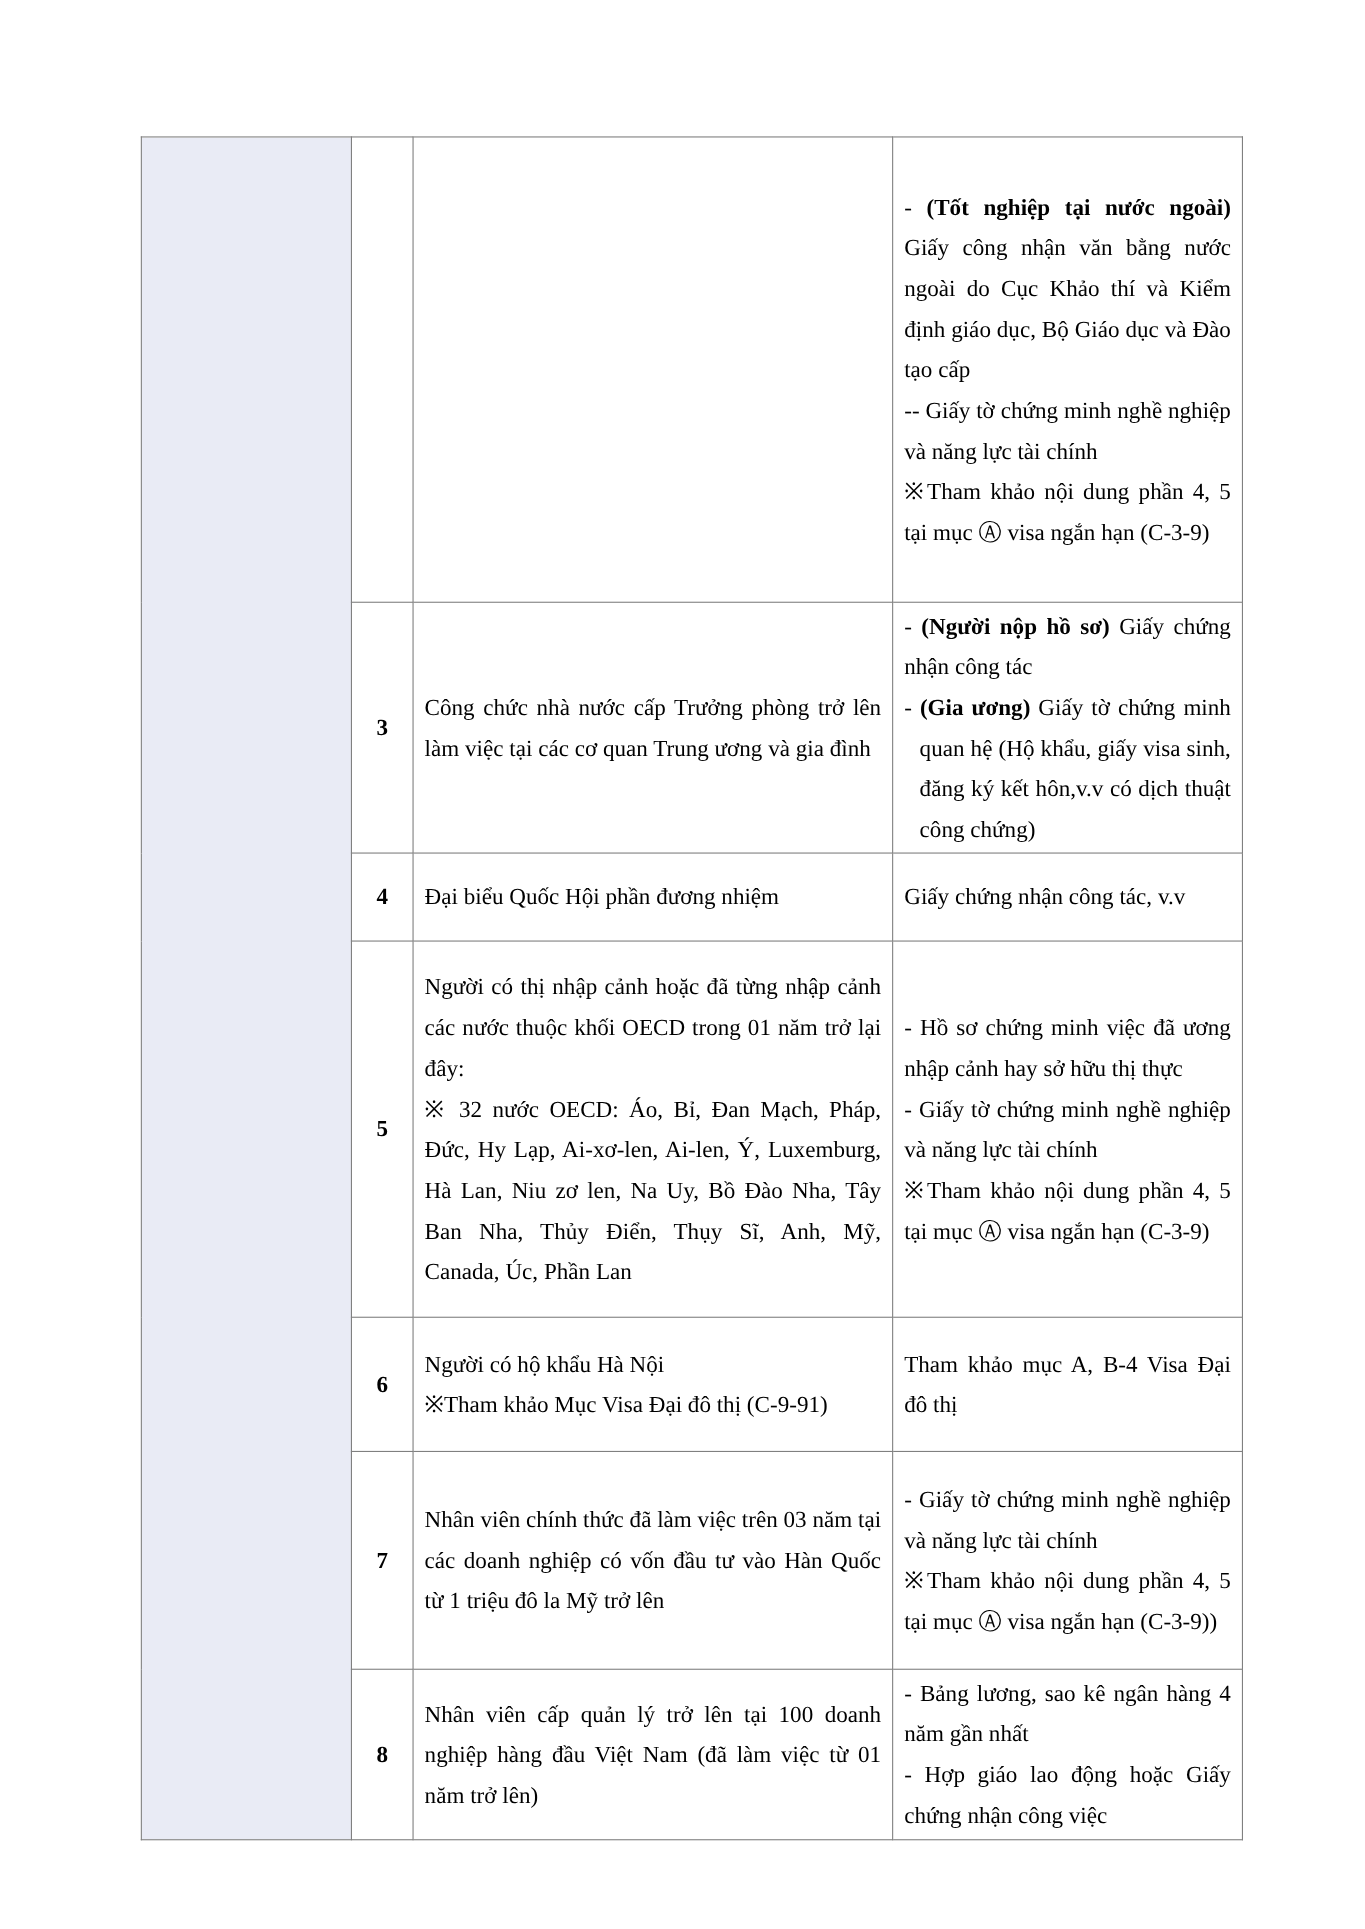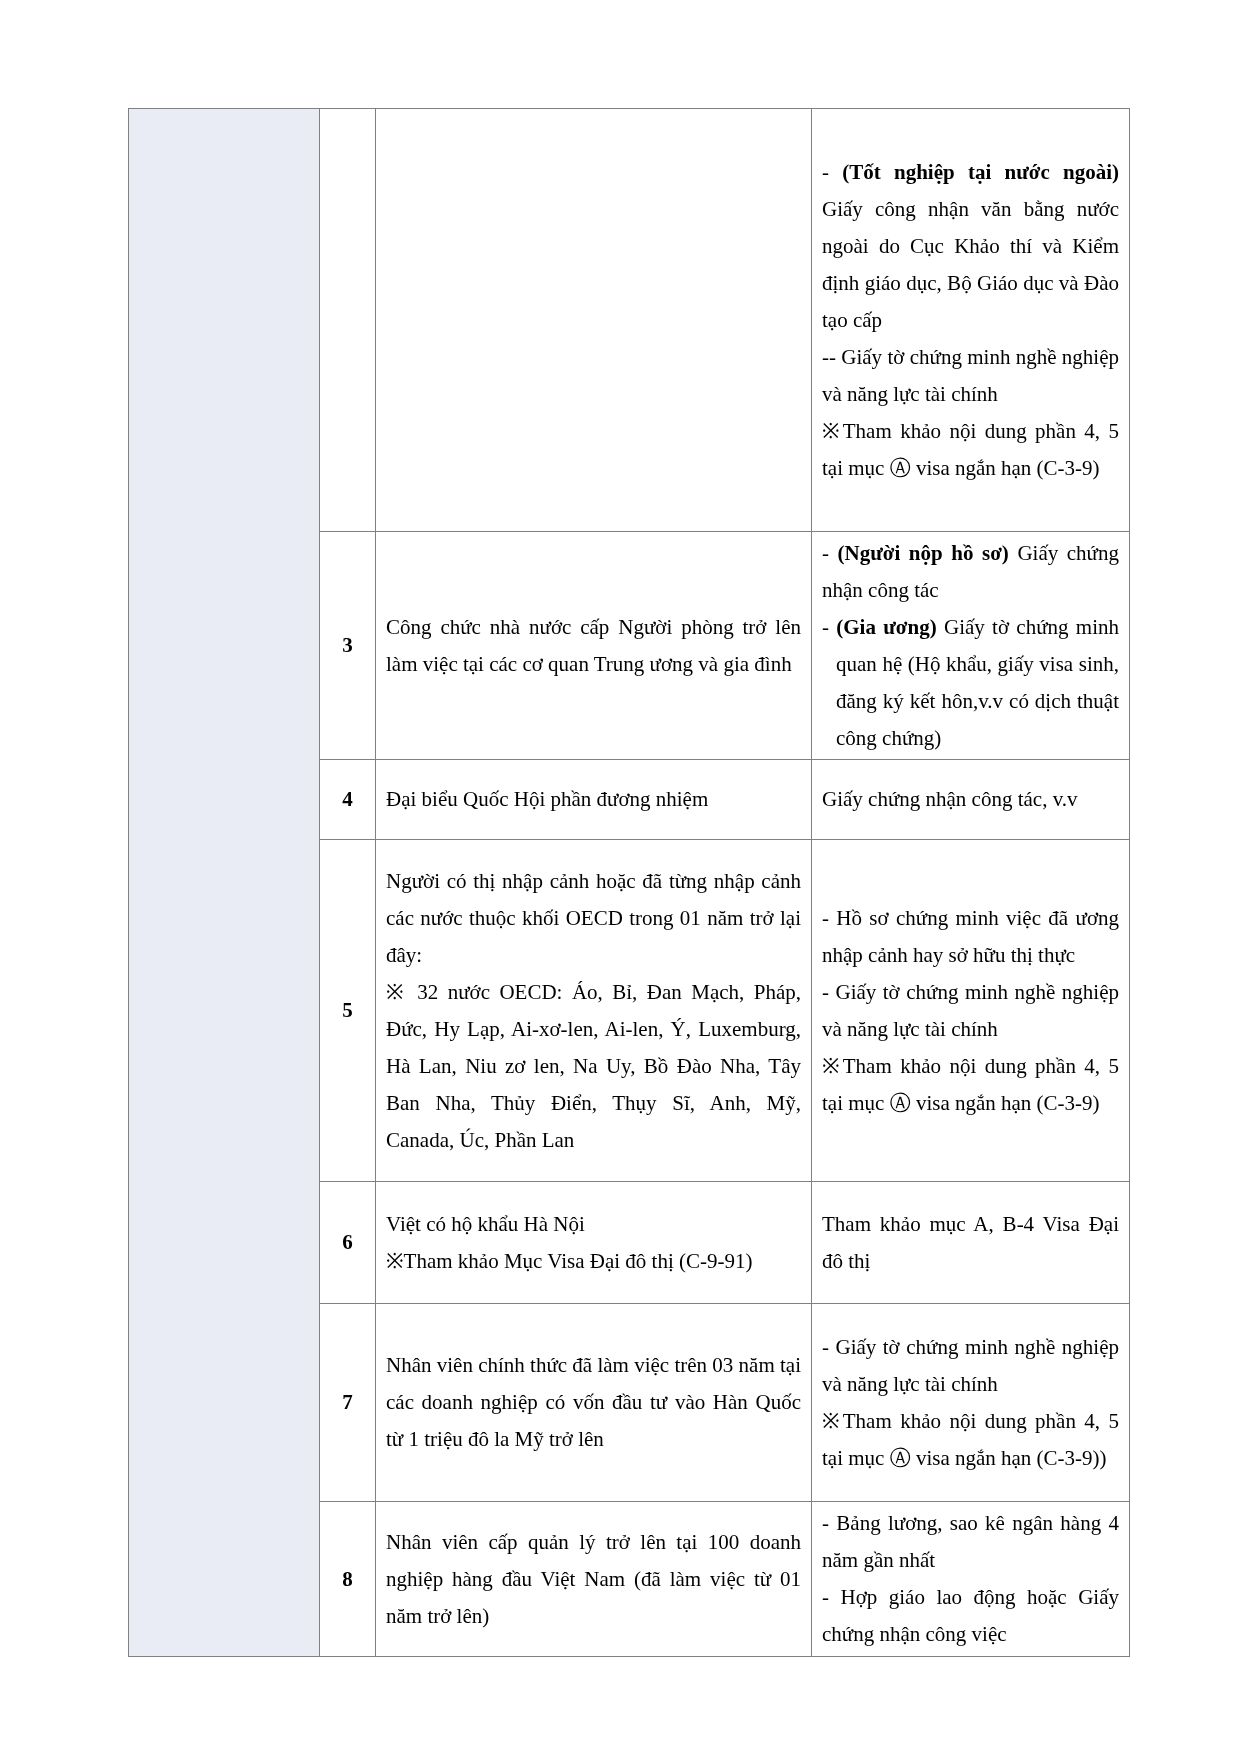--- a/index.html
+++ b/index.html
@@ -7,21 +7,21 @@
     position: relative;
     width: 1241px;
     height: 1754px;
     background: #ffffff;
     font-family: "Liberation Serif", "DejaVu Serif", serif;
     color: #000000;
   }
   table.doc-table {
     position: absolute;
     left: 128px;
-    top: 108px;
+    top: 124px;
     border-collapse: collapse;
     table-layout: fixed;
   }
   table.doc-table td {
     border: 1px solid #808080;
     vertical-align: middle;
     padding: 2px 10px;
     font-size: 21px;
     line-height: 37px;
     overflow: hidden;
@@ -55,21 +55,21 @@
         <td class="docs no-top">
           <p class="para"><span>- </span><span class="b">(Tốt nghiệp tại nước ngoài)</span><span> Giấy công nhận văn bằng nước ngoài do Cục Khảo thí và Kiểm định giáo dục, Bộ Giáo  dục và Đào tạo cấp</span></p>
           <p class="para"><span>-- Giấy tờ chứng minh nghề nghiệp và năng lực tài chính</span></p>
           <p class="para"><span>※Tham khảo nội dung phần 4, 5 tại mục Ⓐ visa ngắn hạn (C-3-9)</span></p>
         </td>
       </tr>
 
       <tr class="row-3">
         <td class="num">3</td>
         <td class="desc">
-          <p class="para"><span>Công chức nhà nước cấp Người phòng trở lên làm việc tại các cơ quan Trung ương và gia đình</span></p>
+          <p class="para"><span>Công chức nhà nước cấp Trưởng phòng trở lên làm việc tại các cơ quan Trung ương và gia đình</span></p>
         </td>
         <td class="docs">
           <p class="para"><span>- </span><span class="b">(Người nộp hồ sơ)</span><span> Giấy chứng nhận công tác</span></p>
           <p class="para hang"><span>- </span><span class="b">(Gia ương)</span><span> Giấy tờ chứng minh quan hệ (Hộ khẩu, giấy visa sinh, đăng ký kết hôn,v.v có dịch thuật công chứng)</span></p>
         </td>
       </tr>
 
       <tr class="row-4">
         <td class="num">4</td>
         <td class="desc">
@@ -89,21 +89,21 @@
         <td class="docs">
           <p class="para"><span>- Hồ sơ chứng minh việc đã ương nhập cảnh hay sở hữu thị thực</span></p>
           <p class="para"><span>- Giấy tờ chứng minh nghề nghiệp và năng lực tài chính</span></p>
           <p class="para"><span>※Tham khảo nội dung phần 4, 5 tại mục Ⓐ visa ngắn hạn (C-3-9)</span></p>
         </td>
       </tr>
 
       <tr class="row-6">
         <td class="num">6</td>
         <td class="desc">
-          <p class="para"><span>Việt có hộ khẩu Hà Nội</span></p>
+          <p class="para"><span>Người có hộ khẩu Hà Nội</span></p>
           <p class="para"><span>※Tham khảo Mục Visa Đại đô thị (C-9-91)</span></p>
         </td>
         <td class="docs">
           <p class="para"><span>Tham khảo mục A, B-4 Visa Đại đô thị</span></p>
         </td>
       </tr>
 
       <tr class="row-7">
         <td class="num">7</td>
         <td class="desc">

